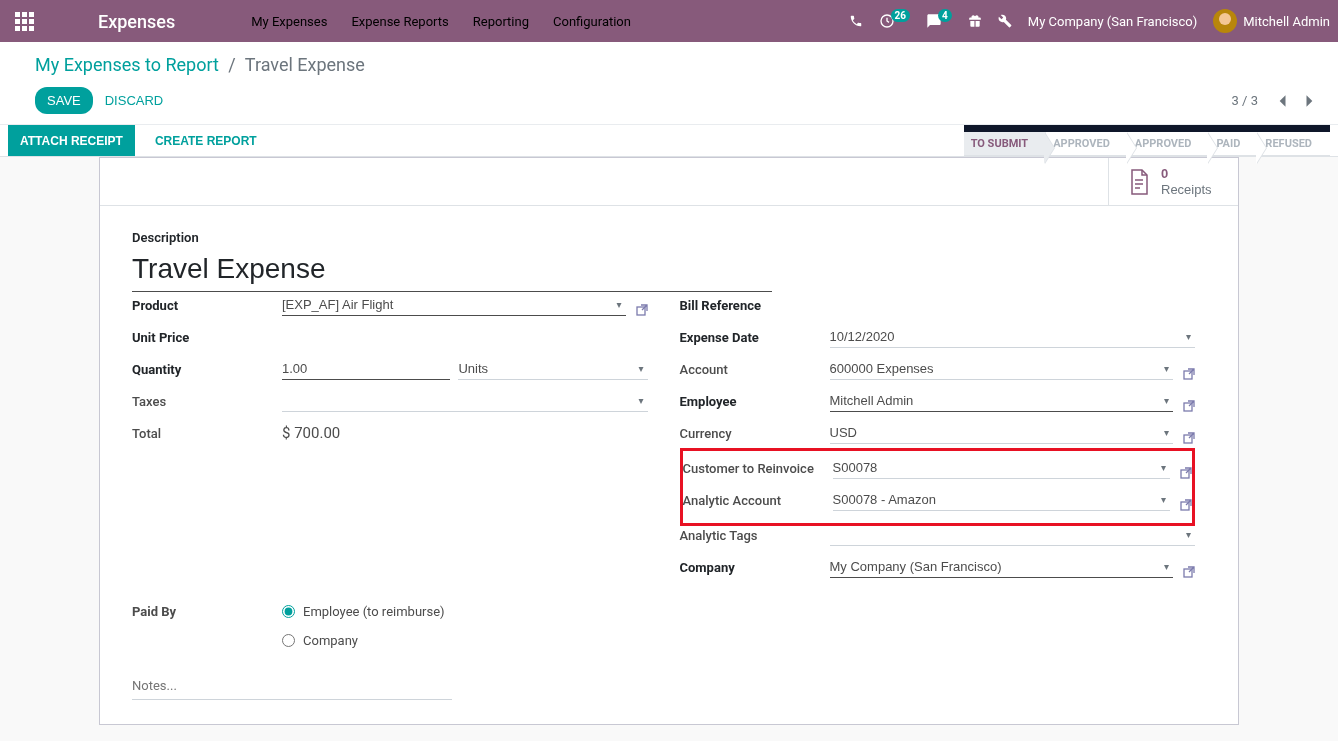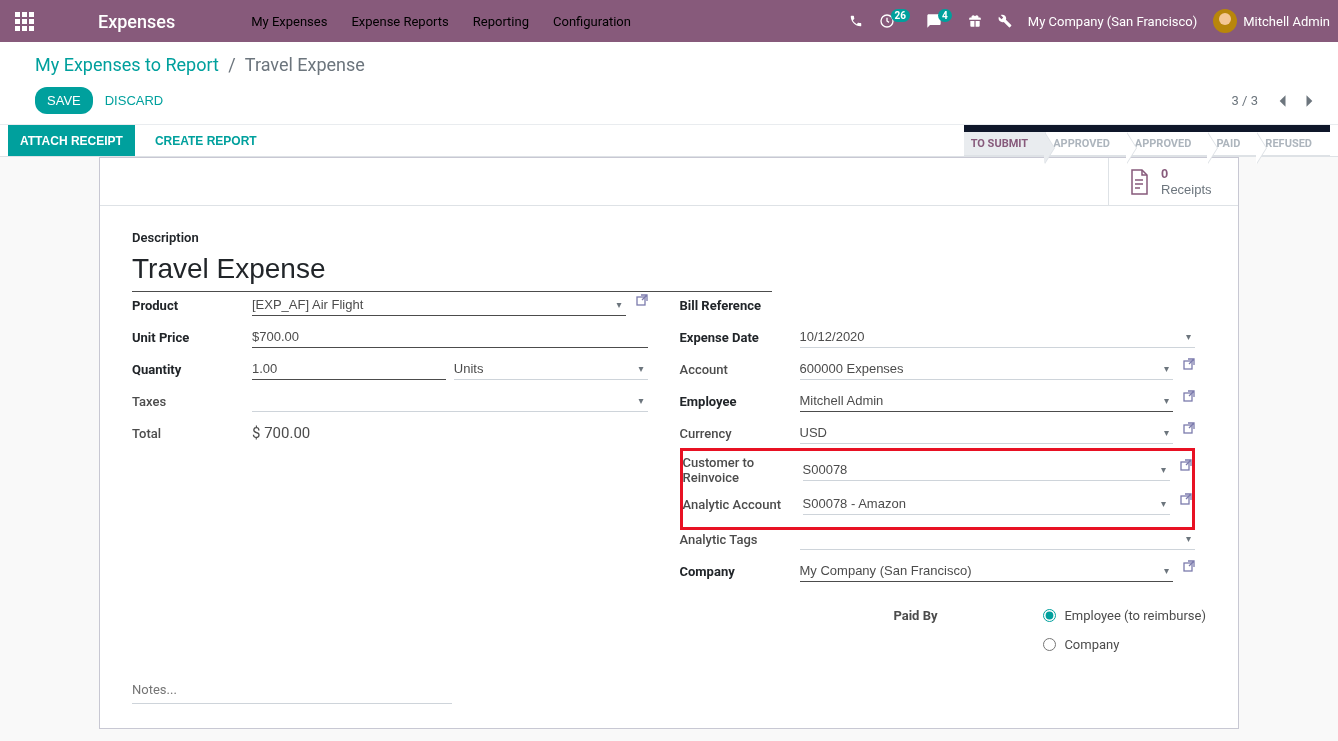--- a/index.html
+++ b/index.html
@@ -62,36 +62,36 @@
   .field-label { font-weight: 600; color: #212529; font-size: 13px; display: block; margin-bottom: 4px; }
   .title-input { font-size: 28px; border: none; border-bottom: 1px solid #4c4c4c; width: 100%; outline: none; padding: 4px 0 6px 0; color: #212529; }
   .title-group { max-width: 640px; }
   
   .form-columns { display: flex; gap: 32px; }
   .form-col { flex: 1; }
   .form-col-left { flex: 0 0 48%; }
   .form-col-right { flex: 0 0 48%; }
   
   .field-row { display: flex; align-items: center; margin-bottom: 6px; min-height: 26px; }
-  .field-row .fl { width: 120px; font-size: 13px; color: #4c4c4c; font-weight: 500; flex-shrink: 0; }
+  .field-row .fl { width: 150px; font-size: 13px; color: #4c4c4c; font-weight: 500; flex-shrink: 0; }
   .field-row .fl.required { font-weight: 700; color: #212529; }
-  .field-row .fi { flex: 1; display: flex; align-items: flex-start; gap: 4px; }
+  .field-row .fi { flex: 1; display: flex; align-items: flex-end; gap: 4px; }
   .input-underline { border: none; border-bottom: 1px solid #ced4da; padding: 3px 0; width: 100%; font-size: 13px; outline: none; background: transparent; color: #4c4c4c; }
   .input-underline.req { border-bottom: 1px solid #4c4c4c; }
   .dd-caret { cursor: pointer; color: #6c757d; font-size: 10px; padding: 0 4px; }
   .ext-link { cursor: pointer; color: #7C7BAD; font-size: 13px; margin-left: 6px; }
   .input-wrap { display: flex; align-items: center; border-bottom: 1px solid #ced4da; flex: 1; }
   .input-wrap.req { border-bottom-color: #4c4c4c; }
   .input-wrap input { border: none; outline: none; flex: 1; padding: 3px 0; font-size: 13px; background: transparent; color: #4c4c4c; }
   .static-value { font-size: 15px; color: #4c4c4c; padding: 3px 0; }
   
   .highlight-box { border: 3px solid #e81123; padding: 4px 0; margin: -4px 0; }
   
   .radio-group { margin-top: 18px; }
-  .radio-row { display: flex; align-items: flex-start; justify-content: flex-end; }
+  .radio-row { display: flex; align-items: flex-start; }
   .radio-opts { display: flex; flex-direction: column; gap: 14px; }
   .radio-item { display: flex; align-items: center; gap: 8px; font-size: 13px; color: #4c4c4c; }
   .radio-item input[type=radio] { accent-color: #00a09d; }
   
   .notes-area { margin-top: 24px; border: none; border-bottom: 1px solid #ced4da; width: 320px; padding: 6px 0; font-size: 13px; color: #adb5bd; outline: none; resize: none; font-family: inherit; }
   
   svg { display: block; }
 </style>
 </head>
 <body>
@@ -232,23 +232,20 @@
               <span class="ext-link">
                 <svg width="12" height="12" viewBox="0 0 12 12" fill="none" stroke="#7C7BAD" stroke-width="1.3">
                     <rect x="1" y="3" width="8" height="8"></rect>
                     <path d="M5 1h6v6M11 1L6 6"></path>
                   </svg>
               </span>
             </div>
           </div>
           <div class="field-row">
             <div class="fl required">Unit Price</div>
-            <div class="fi">
-              <input class="input-underline req" value="$700.00" style="">
-            </div>
           </div>
           <div class="field-row">
             <div class="fl required">Quantity</div>
             <div class="fi" style="gap:8px">
               <input class="input-underline req" style="flex: 1 1 0%;" value="1.00">
               <div class="input-wrap" style="flex:1">
                 <input value="Units" style="">
                 <span class="dd-caret">▾</span>
               </div>
             </div>

